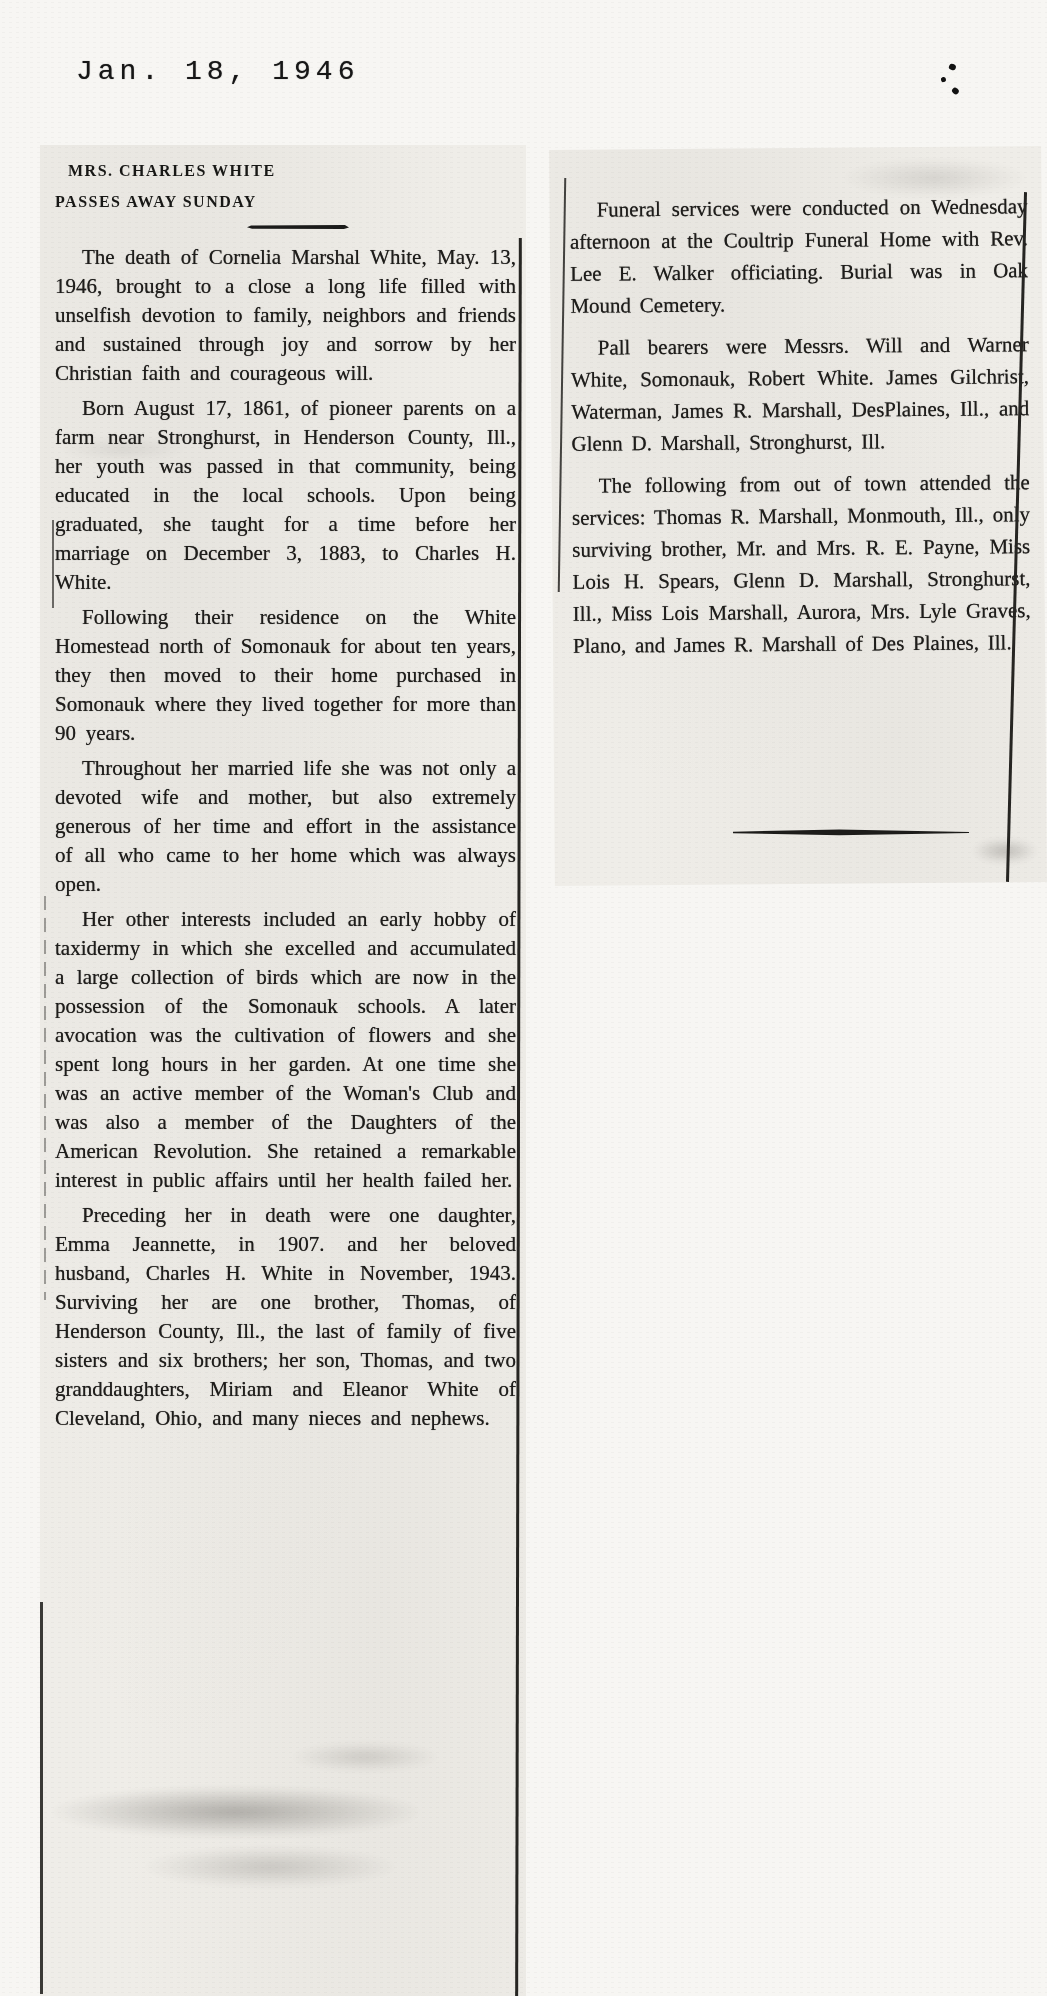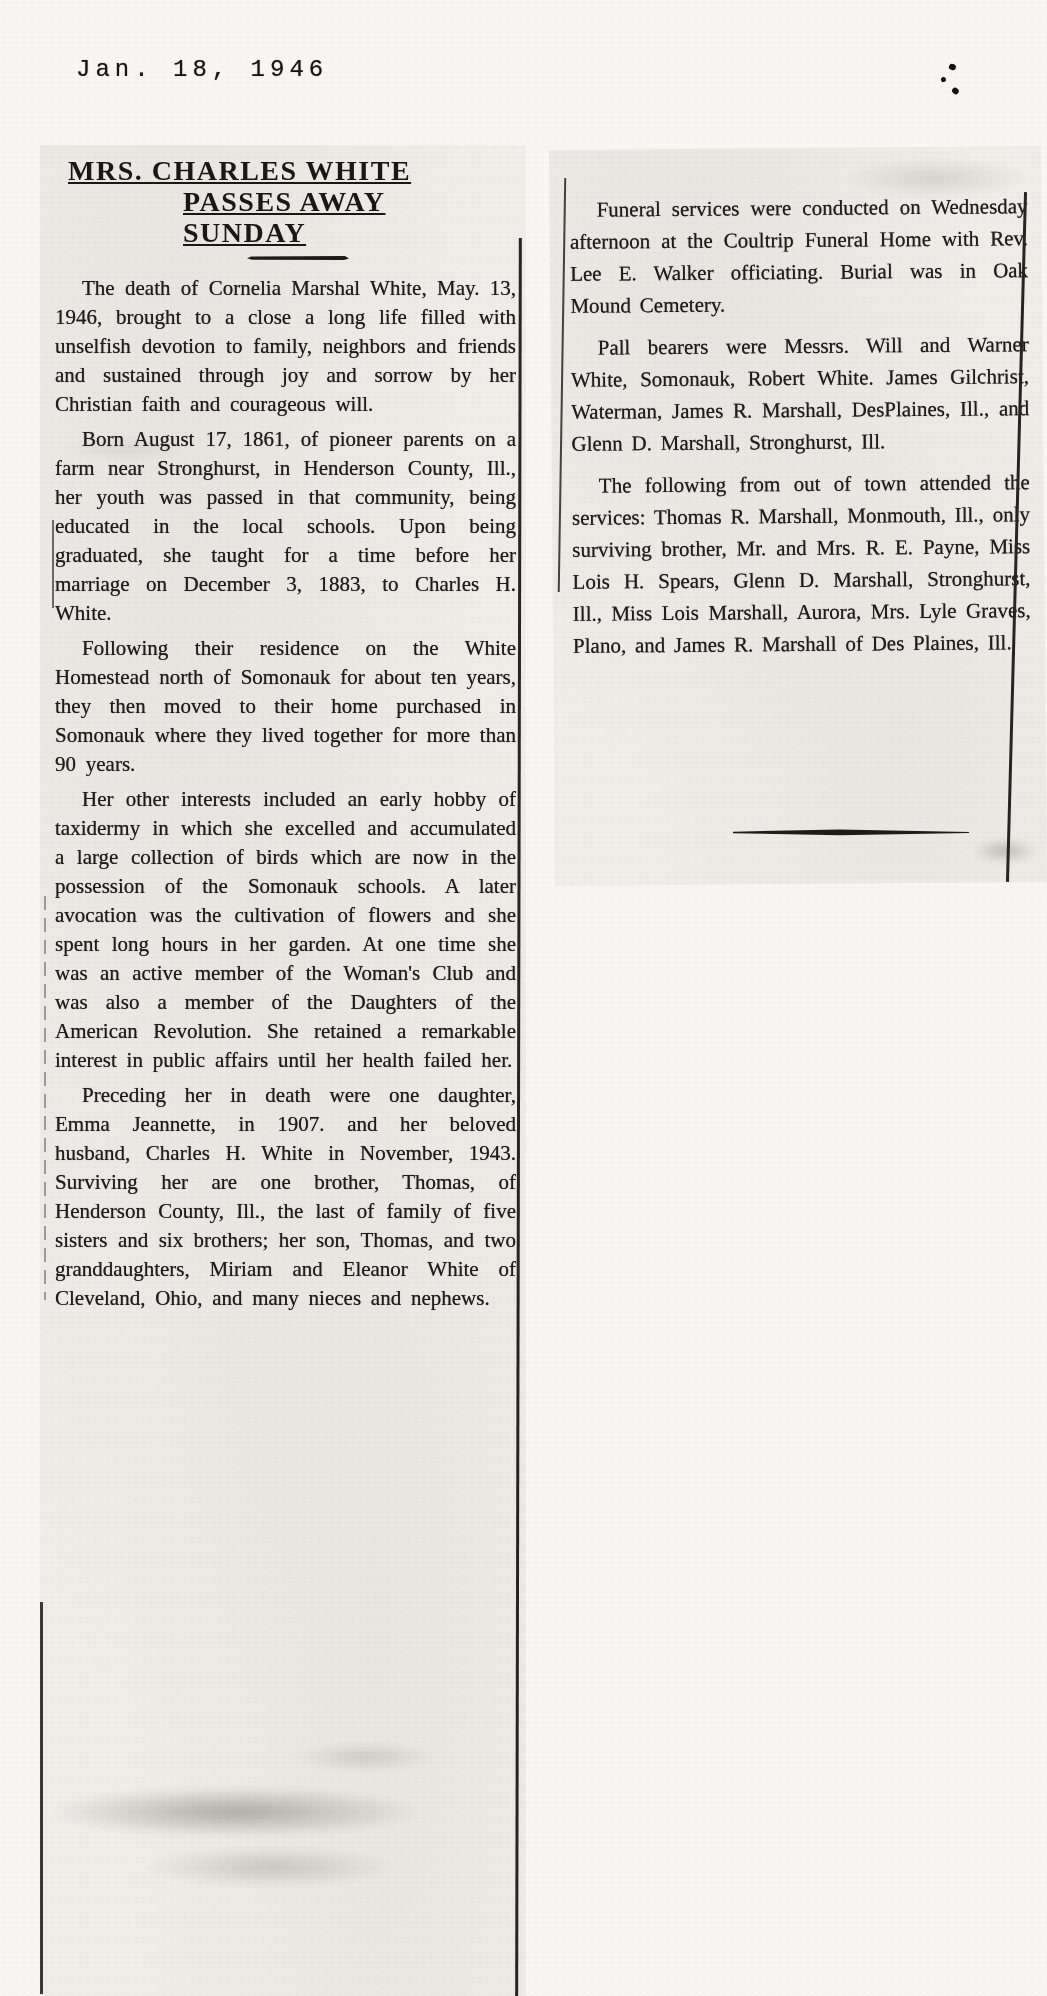--- a/index.html
+++ b/index.html
@@ -14,44 +14,44 @@
   
   .grain {
     position: absolute; inset: 0; pointer-events: none;
     background-image: radial-gradient(rgba(30,28,25,0.06) 1px, transparent 1.3px);
     background-size: 7px 5px; opacity: .55;
   }
 
   .date-line {
     position: absolute; left: 76px; top: 56px;
     font-family: "Liberation Mono", monospace;
-    font-size: 24px; letter-spacing: 5px; color: #161616;
+    font-size: 28px; letter-spacing: 5px; color: #161616;
     text-shadow: 0 0 1px rgba(0,0,0,.55);
     white-space: nowrap;
   }
 
   .speck { position: absolute; background: #121212; border-radius: 45% 55% 50% 40%; }
   .speck.a { left: 949px; top: 64px;  width: 7px; height: 6px; transform: rotate(20deg); }
   .speck.b { left: 941px; top: 77px;  width: 5px; height: 5px; transform: rotate(-15deg); }
   .speck.c { left: 952px; top: 88px;  width: 7px; height: 6px; transform: rotate(40deg); }
 
   .clip {
     position: absolute;
     background:
       radial-gradient(ellipse at 30% 20%, rgba(120,115,105,0.07), transparent 60%),
       radial-gradient(ellipse at 70% 80%, rgba(120,115,105,0.06), transparent 55%),
       #efede8;
     color: #1e1d1b;
   }
   .clip-left  { left: 40px;  top: 145px; width: 486px; height: 1851px; padding: 10px 10px 0 15px; box-sizing: border-box; }
   .clip-right { left: 552px; top: 148px; width: 492px; height: 736px;  padding: 44px 14px 0 20px; box-sizing: border-box; transform: rotate(-0.45deg); }
 
-  .headline { margin: 0 0 6px 0; font-size: 28px; font-weight: 700; letter-spacing: 1.5px; line-height: 31px; color: #181816; text-decoration: underline; }
+  .headline { margin: 0 0 6px 0; font-size: 16px; font-weight: 700; letter-spacing: 1.5px; line-height: 31px; color: #181816; }
   .headline .hl1 { display: block; margin-left: 13px; }
-  .headline .hl2 { display: block; margin-left: 128px; }
+  .headline .hl2 { display: block; }
   .head-rule {
     width: 102px; height: 4px; background: #1b1b1a; margin: 8px 0 14px 192px;
     clip-path: polygon(0 55%, 4% 10%, 96% 0, 100% 60%, 95% 100%, 5% 95%);
   }
 
   .clip p {
     margin: 0 0 6px 0;
     font-size: 21px; line-height: 29px;
     text-align: justify; text-indent: 27px;
     word-spacing: 4.5px;
@@ -100,20 +100,21 @@
   <section class="clip clip-left">
     <h1 class="headline">
       <span class="hl1">MRS. CHARLES WHITE</span>
       <span class="hl2">PASSES AWAY SUNDAY</span>
     </h1>
     <div class="head-rule"></div>
 
     <p>The death of Cornelia Marshal White, May. 13, 1946, brought to a close a long life filled with unselfish devotion to family, neighbors and friends and sustained through joy and sorrow by her Christian faith and courageous will.</p>
     <p>Born August 17, 1861, of pioneer parents on a farm near Stronghurst, in Henderson County, Ill., her youth was passed in that community, being educated in the local schools. Upon being graduated, she taught for a time before her marriage on December 3, 1883, to Charles H. White.</p>
     <p>Following their residence on the White Homestead north of Somonauk for about ten years, they then moved to their home purchased in Somonauk where they lived together for more than 90 years.</p>
+    <p>Throughout her married life she was not only a devoted wife and mother, but also extremely generous of her time and effort in the assistance of all who came to her home which was always open.</p>
     <p>Her other interests included an early hobby of taxidermy in which she excelled and accumulated a large collection of birds which are now in the possession of the Somonauk schools. A later avocation was the cultivation of flowers and she spent long hours in her garden. At one time she was an active member of the Woman's Club and was also a member of the Daughters of the American Revolution. She retained a remarkable interest in public affairs until her health failed her.</p>
     <p>Preceding her in death were one daughter, Emma Jeannette, in 1907. and her beloved husband, Charles H. White in November, 1943. Surviving her are one brother, Thomas, of Henderson County, Ill., the last of family of five sisters and six brothers; her son, Thomas, and two granddaughters, Miriam and Eleanor White of Cleveland, Ohio, and many nieces and nephews.</p>
   </section>
 
   <section class="clip clip-right">
     <p>Funeral services were conducted on Wednesday afternoon at the Coultrip Funeral Home with Rev. Lee E. Walker officiating. Burial was in Oak Mound Cemetery.</p>
     <p>Pall bearers were Messrs. Will and Warner White, Somonauk, Robert White. James Gilchrist, Waterman, James R. Marshall, DesPlaines, Ill., and Glenn D. Marshall, Stronghurst, Ill.</p>
     <p>The following from out of town attended the services: Thomas R. Marshall, Monmouth, Ill., only surviving brother, Mr. and Mrs. R. E. Payne, Miss Lois H. Spears, Glenn D. Marshall, Stronghurst, Ill., Miss Lois Marshall, Aurora, Mrs. Lyle Graves, Plano, and James R. Marshall of Des Plaines, Ill.</p>
   </section>
 

